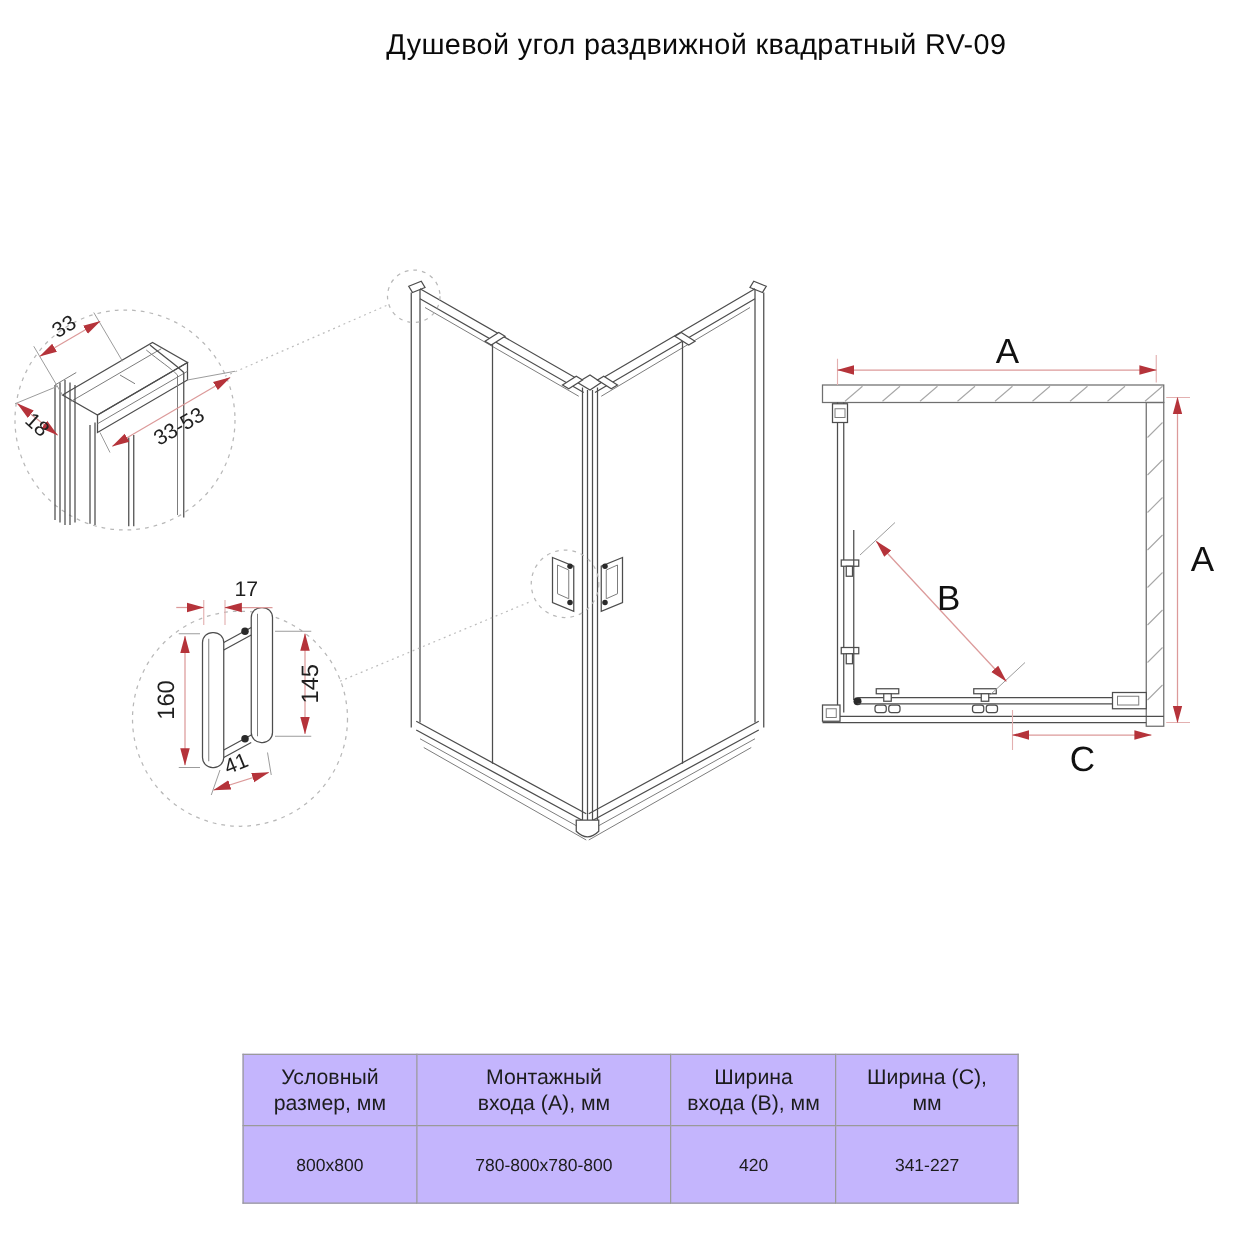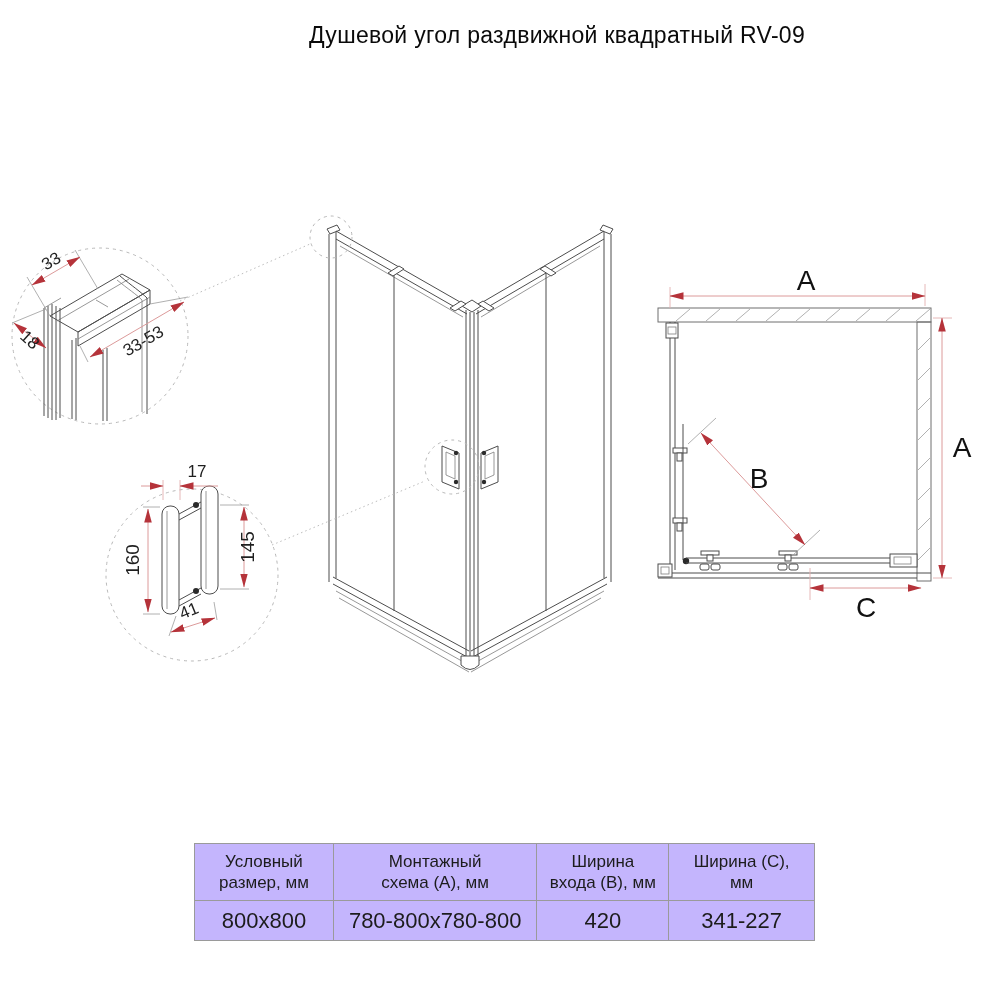--- a/index.html
+++ b/index.html
@@ -23,21 +23,21 @@
   .drk  {fill:#2a2a2a;stroke:none;}
   .dimtxt {font:17px "Liberation Sans",sans-serif;fill:#1f1f1f;}
   .dimtxt2{font:19px "Liberation Sans",sans-serif;fill:#1f1f1f;}
   .biglbl {font:28px "Liberation Sans",sans-serif;fill:#111111;}
 
   
   .size-table{position:absolute;left:194px;top:843px;width:621px;border-collapse:collapse;
               color:#1c1c1c;background:#c4b5fd;}
   .size-table th,.size-table td{border:1px solid #9a9a9a;text-align:center;vertical-align:middle;}
   .size-table th{font-weight:400;font-size:17px;line-height:21px;height:52px;padding:2px 4px;}
-  .size-table td{font-size:22px;height:29px;padding:5px 4px;}
+  .size-table td{font-size:14px;height:29px;padding:16px 4px;}
 </style>
 </head>
 <body>
 
 <div class="page">
 
   <div class="title">
     <div>Душевой угол раздвижной квадратный RV-09</div>
   </div>
 
@@ -216,21 +216,21 @@
         <col style="width:146px">
     </colgroup>
     <thead>
       <tr>
         <th>
           <div>Условный</div>
           <div>размер, мм</div>
         </th>
         <th>
           <div>Монтажный</div>
-          <div>схема (А), мм</div>
+          <div>входа (А), мм</div>
         </th>
         <th>
           <div>Ширина</div>
           <div>входа (В), мм</div>
         </th>
         <th>
           <div>Ширина (С),</div>
           <div>мм</div>
         </th>
       </tr>

